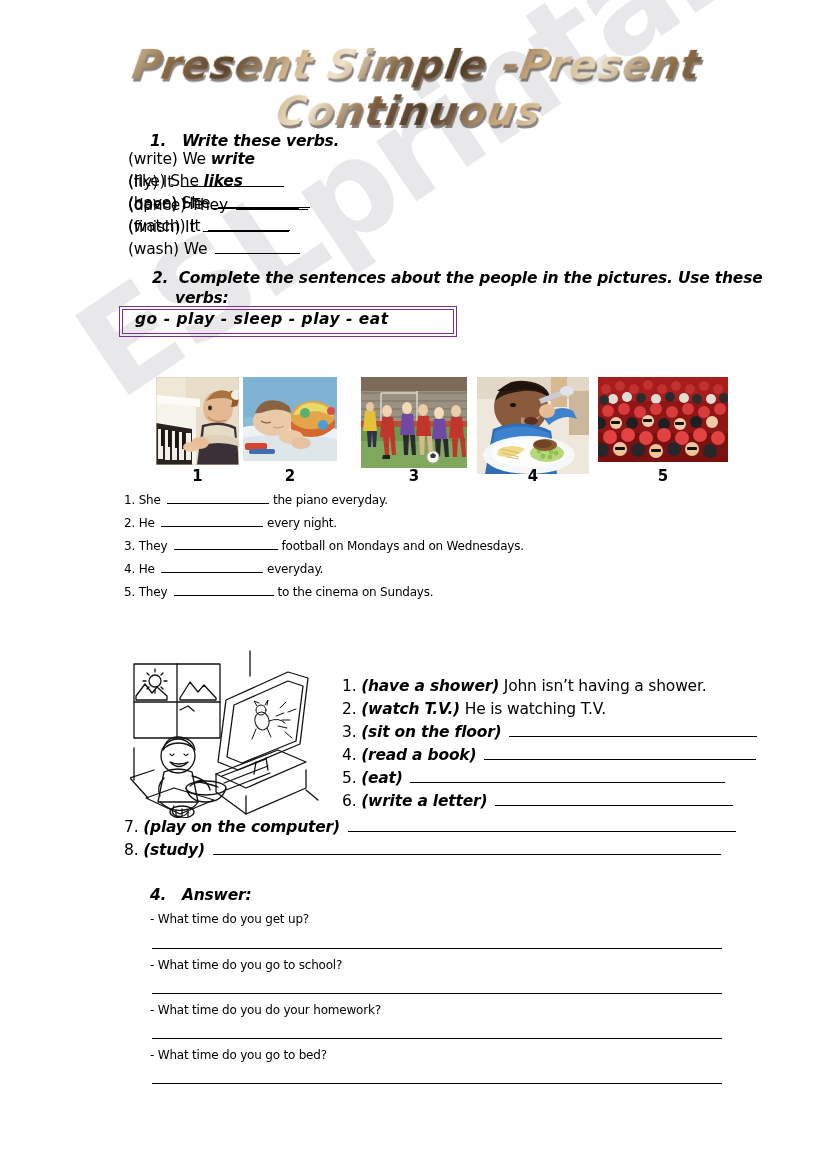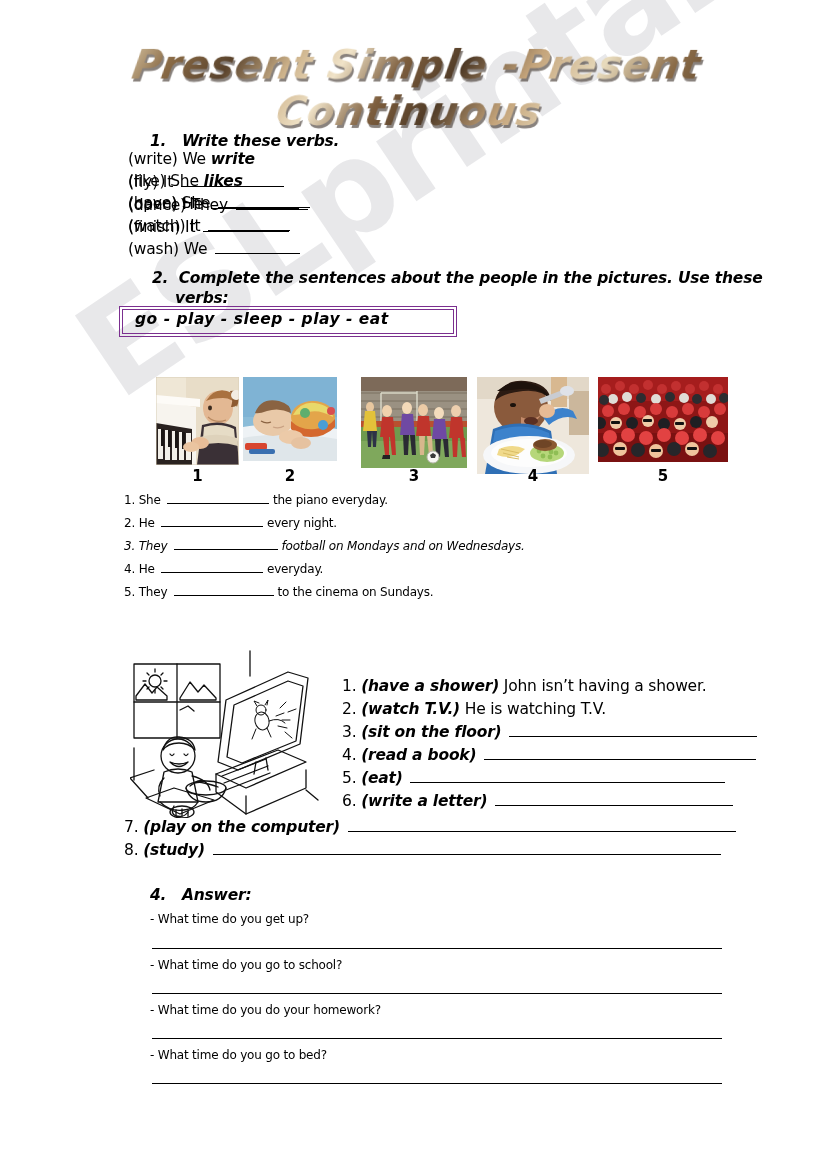--- a/index.html
+++ b/index.html
@@ -430,21 +430,21 @@
       <span>She</span>
       <span class="blank" style="width:102px;"></span>
       <span>the piano everyday.</span>
     </div>
     <div class="sent" style="left:112px;top:512px;">
       <span>2.</span>
       <span>He</span>
       <span class="blank" style="width:102px;"></span>
       <span>every night.</span>
     </div>
-    <div class="sent" style="left:112px;top:535px;font-style:italic;">
+    <div class="sent" style="left:112px;top:535px;">
       <span>3.</span>
       <span>They</span>
       <span class="blank" style="width:104px;"></span>
       <span>football on Mondays and on Wednesdays.</span>
     </div>
     <div class="sent" style="left:112px;top:558px;">
       <span>4.</span>
       <span>He</span>
       <span class="blank" style="width:102px;"></span>
       <span>everyday.</span>

